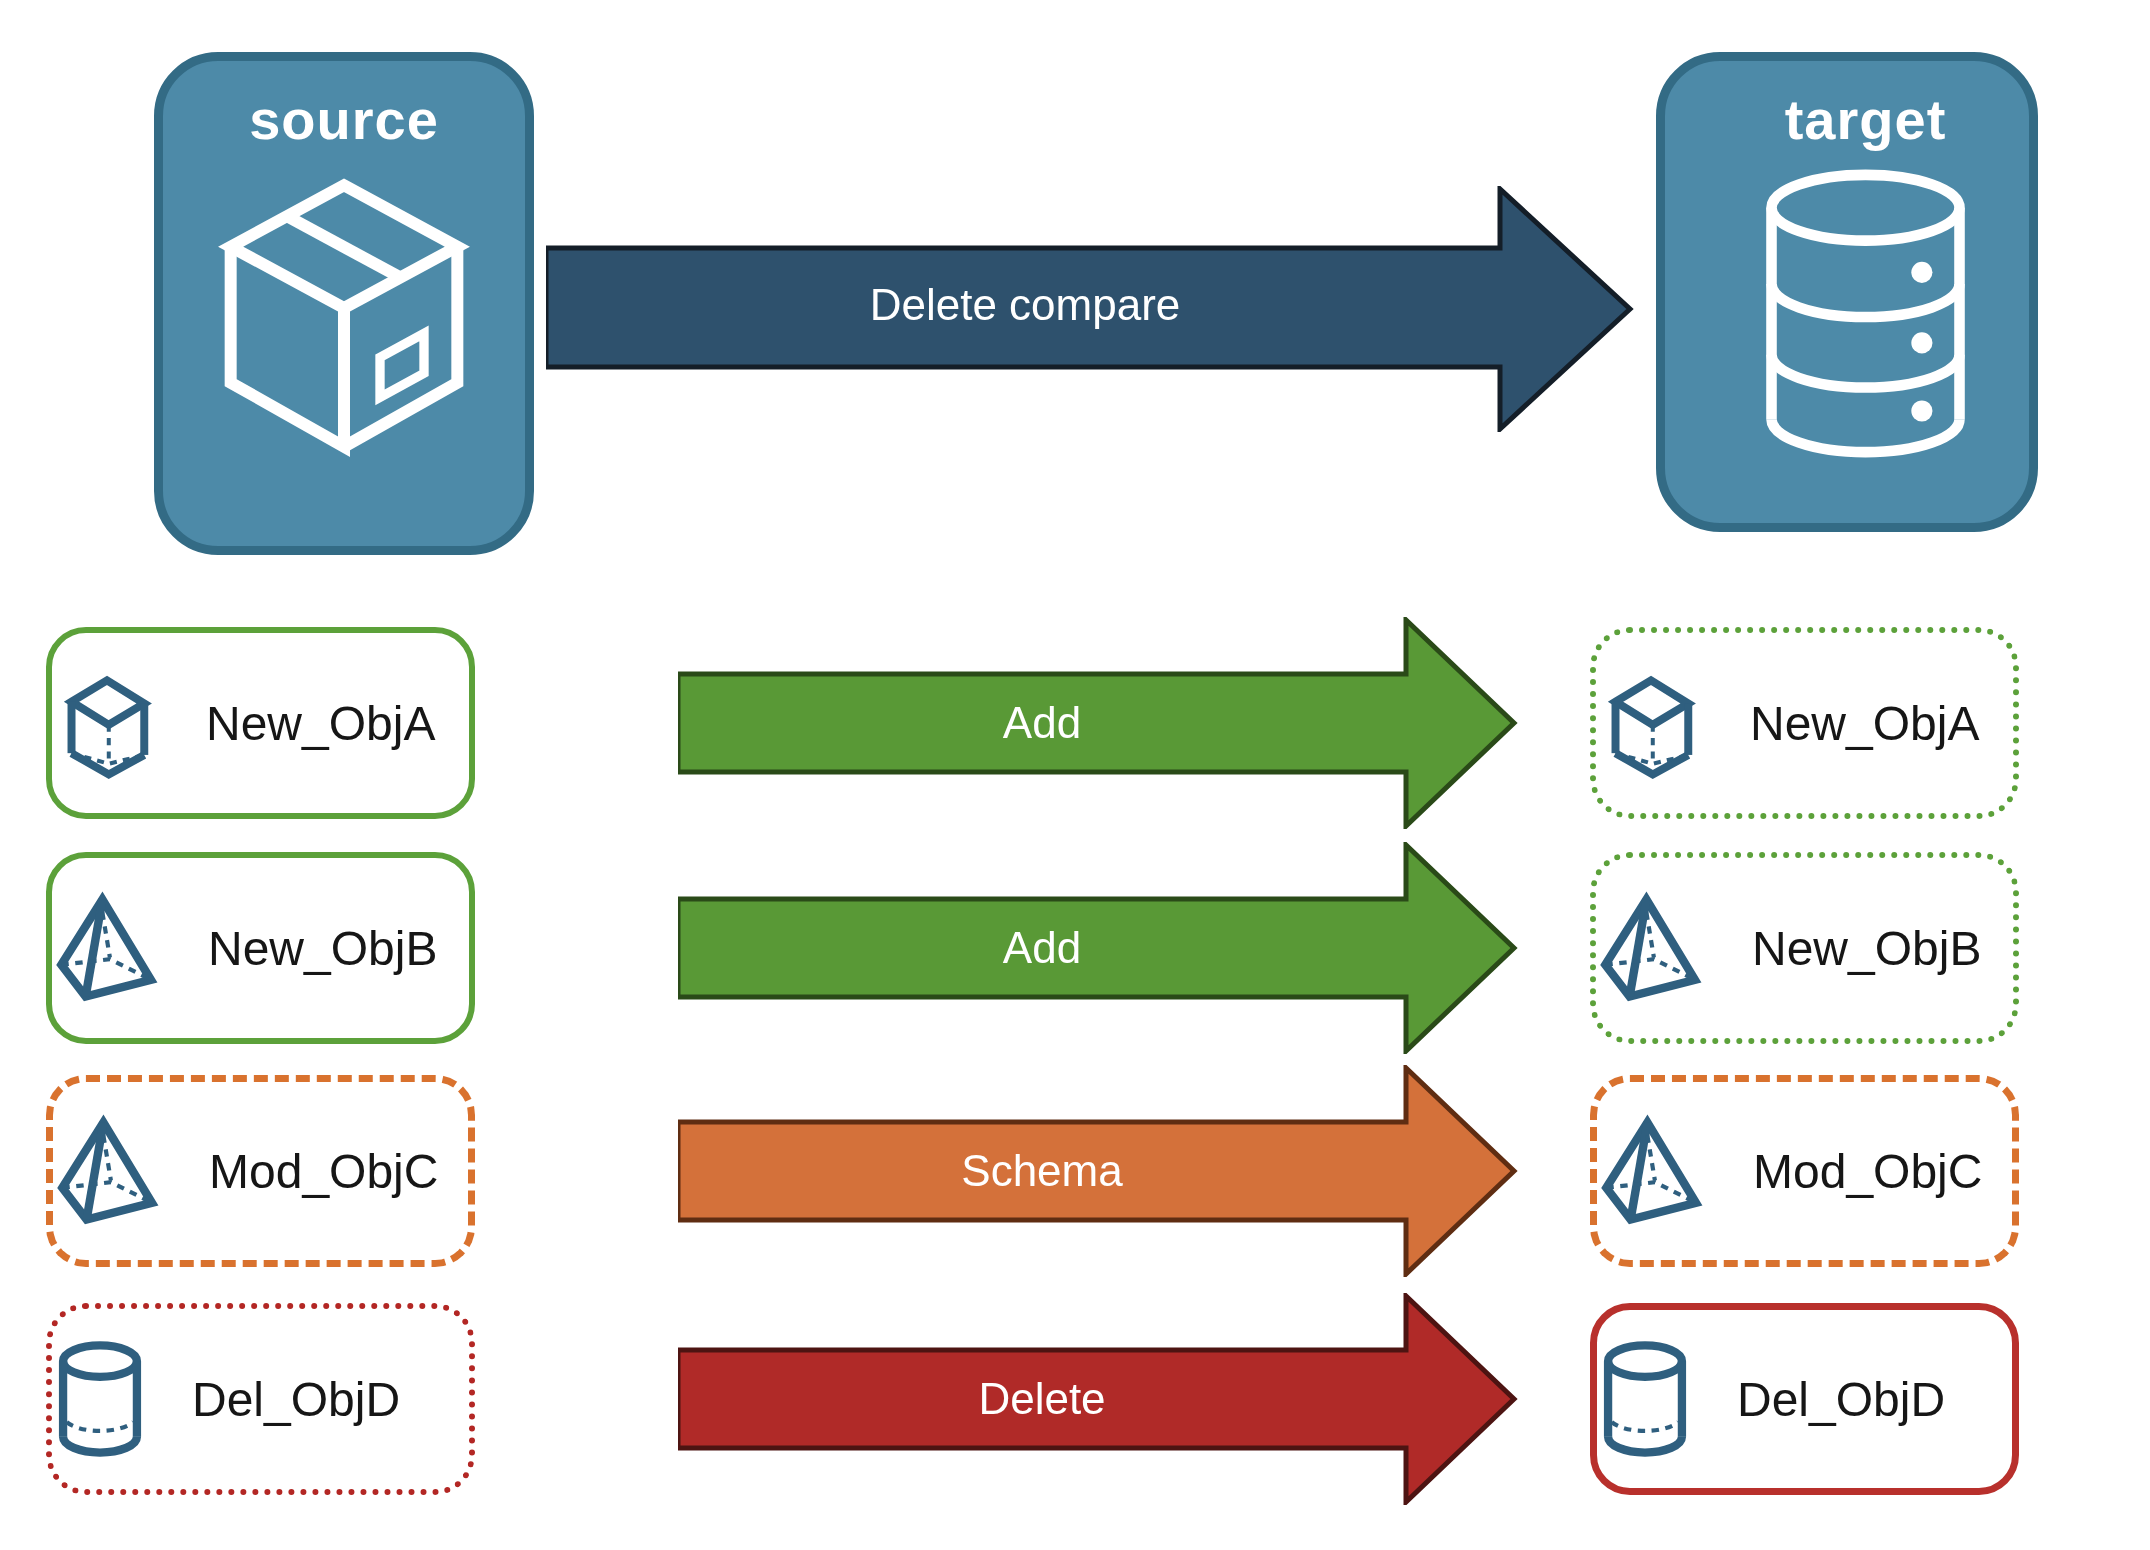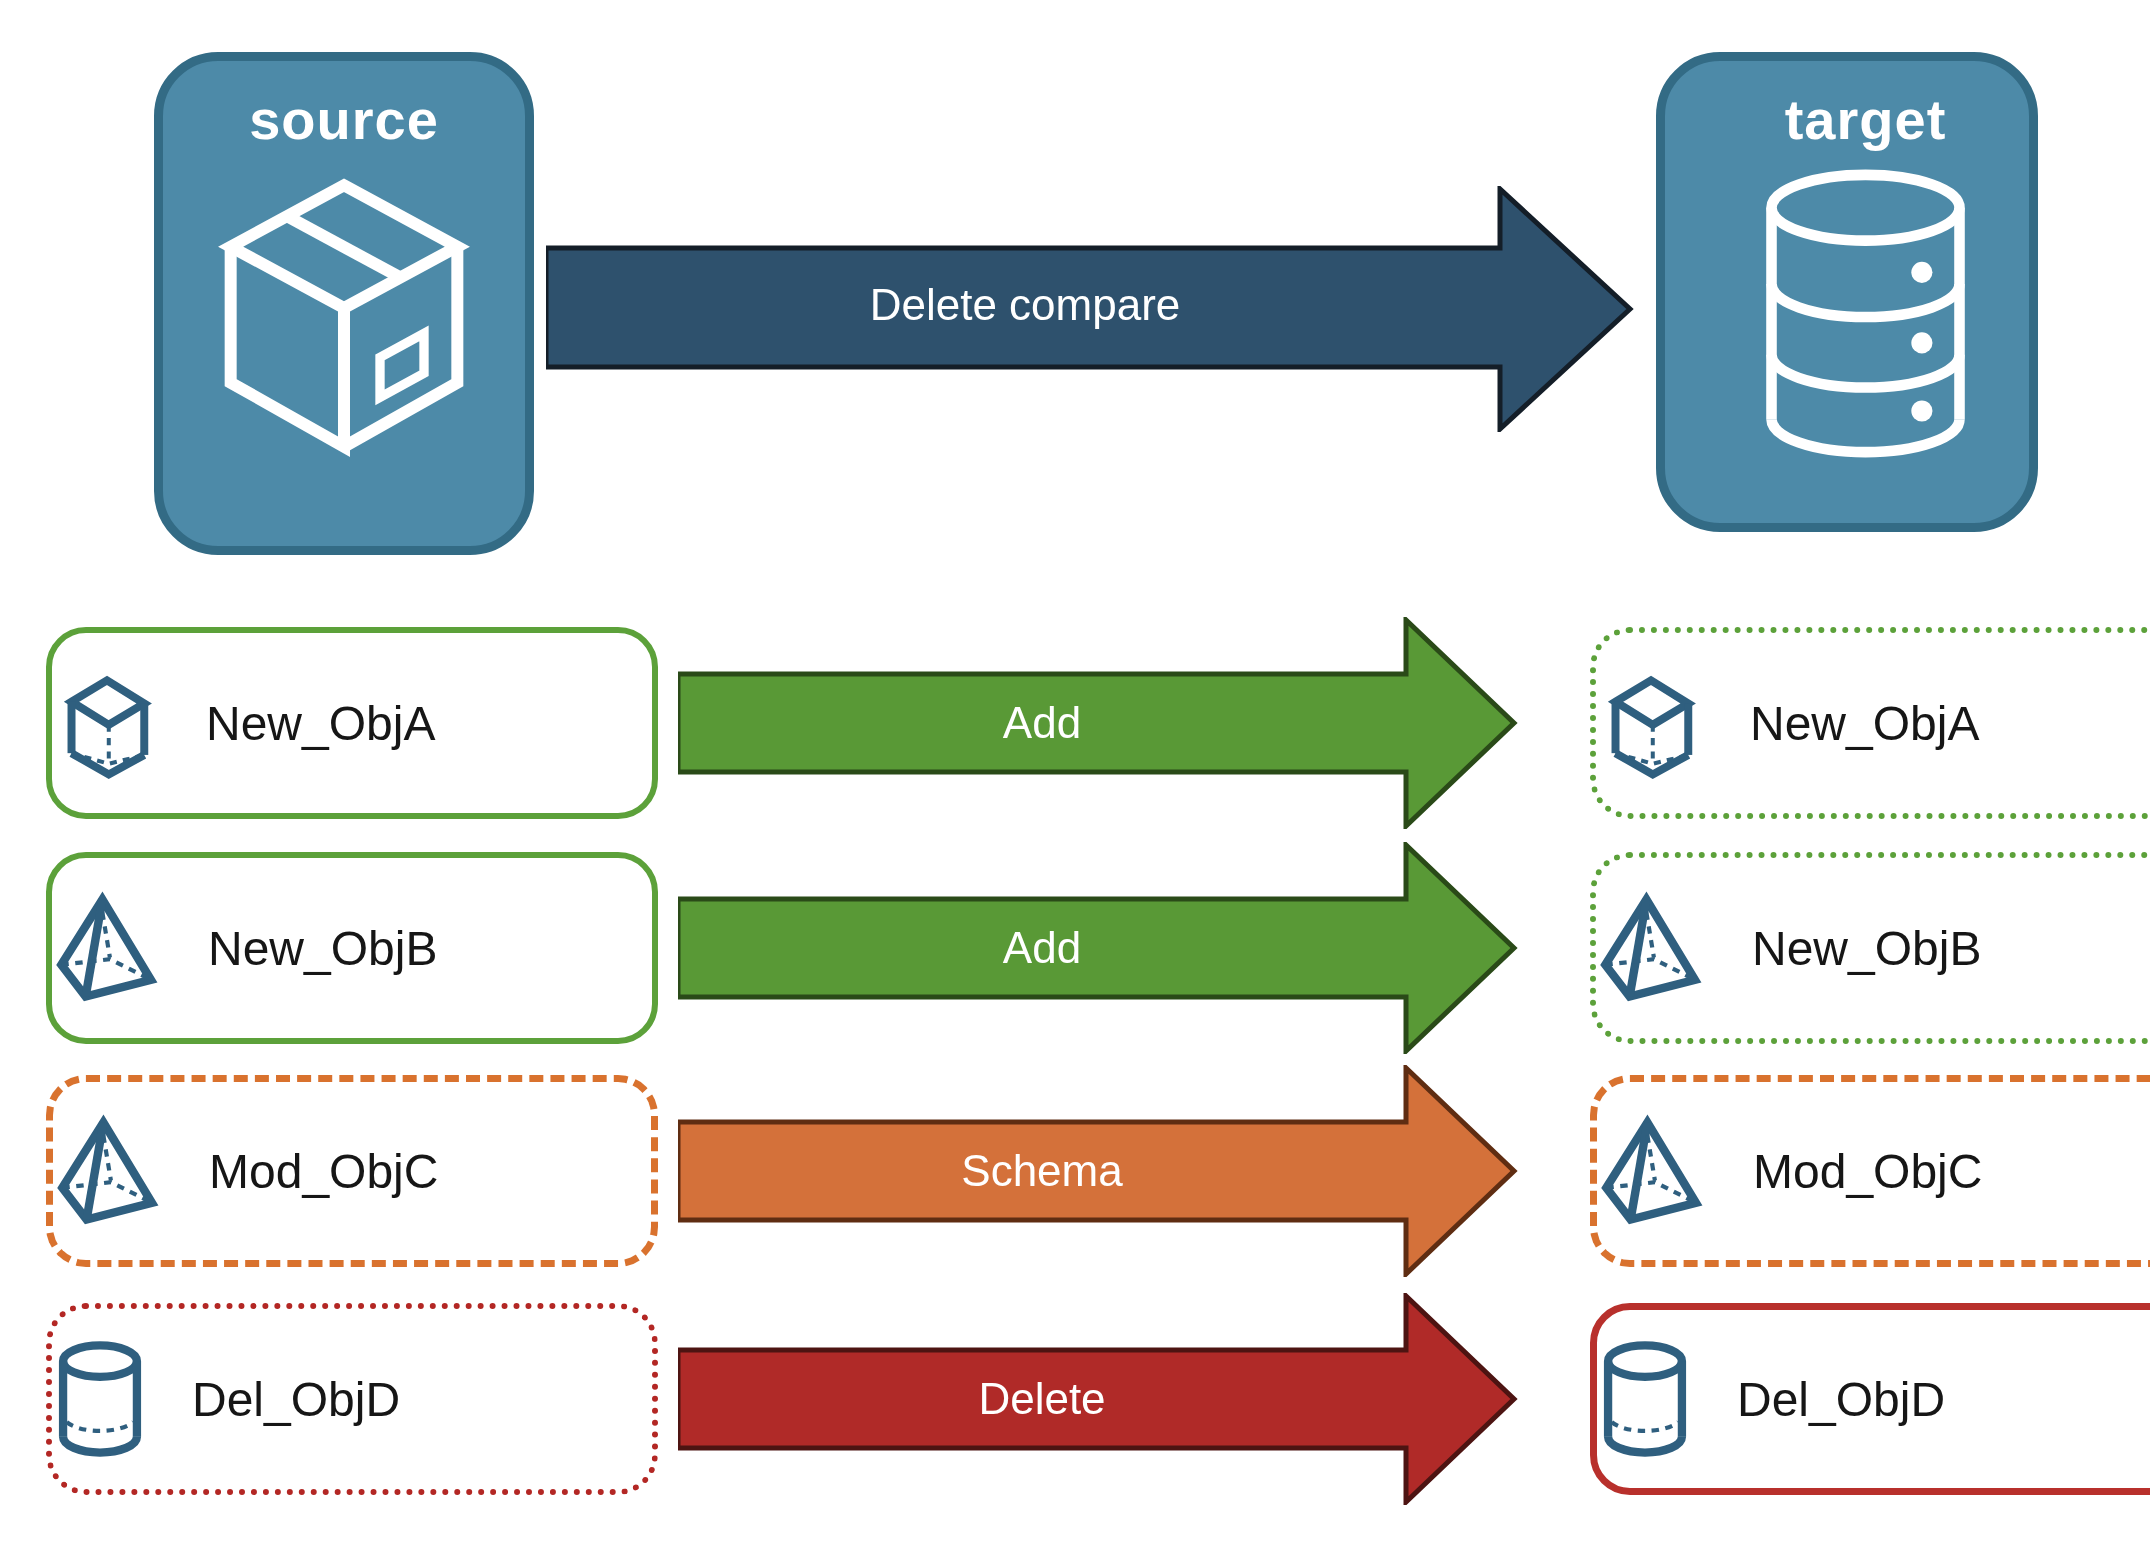--- a/index.html
+++ b/index.html
@@ -21,21 +21,21 @@
   .arrow-svg polygon{stroke-linejoin:miter;}
   .arrow-schema polygon{fill:var(--schema-fill);stroke:var(--schema-stroke);stroke-width:5;}
   .arrow-add polygon{fill:var(--add-fill);stroke:var(--add-stroke);stroke-width:5;}
   .arrow-update polygon{fill:var(--update-fill);stroke:var(--update-stroke);stroke-width:5;}
   .arrow-delete polygon{fill:var(--delete-fill);stroke:var(--delete-stroke);stroke-width:5;}
   .arrow-label{
     position:absolute;color:#ffffff;text-align:center;font-size:44px;line-height:1;
   }
   
   .obj-box{
-    position:absolute;width:612px;height:192px;box-sizing:border-box;background:#ffffff;
+    position:absolute;width:429px;height:192px;box-sizing:border-box;background:#ffffff;
     border-radius:40px;display:flex;align-items:center;gap:44px;
   }
   .b-solid-green {border:6px solid var(--green-line);}
   .b-dotted-green{border:6px dotted var(--green-line);}
   .b-dashed-orange{border:7px dashed var(--orange-line);}
   .b-dotted-red  {border:6px dotted var(--red-dotted);}
   .b-solid-red   {border:7px solid var(--red-solid);}
   .obj-label{font-size:48px;color:#161616;}
   
   .stk{fill:none;stroke:var(--icon-blue);stroke-width:9;}

